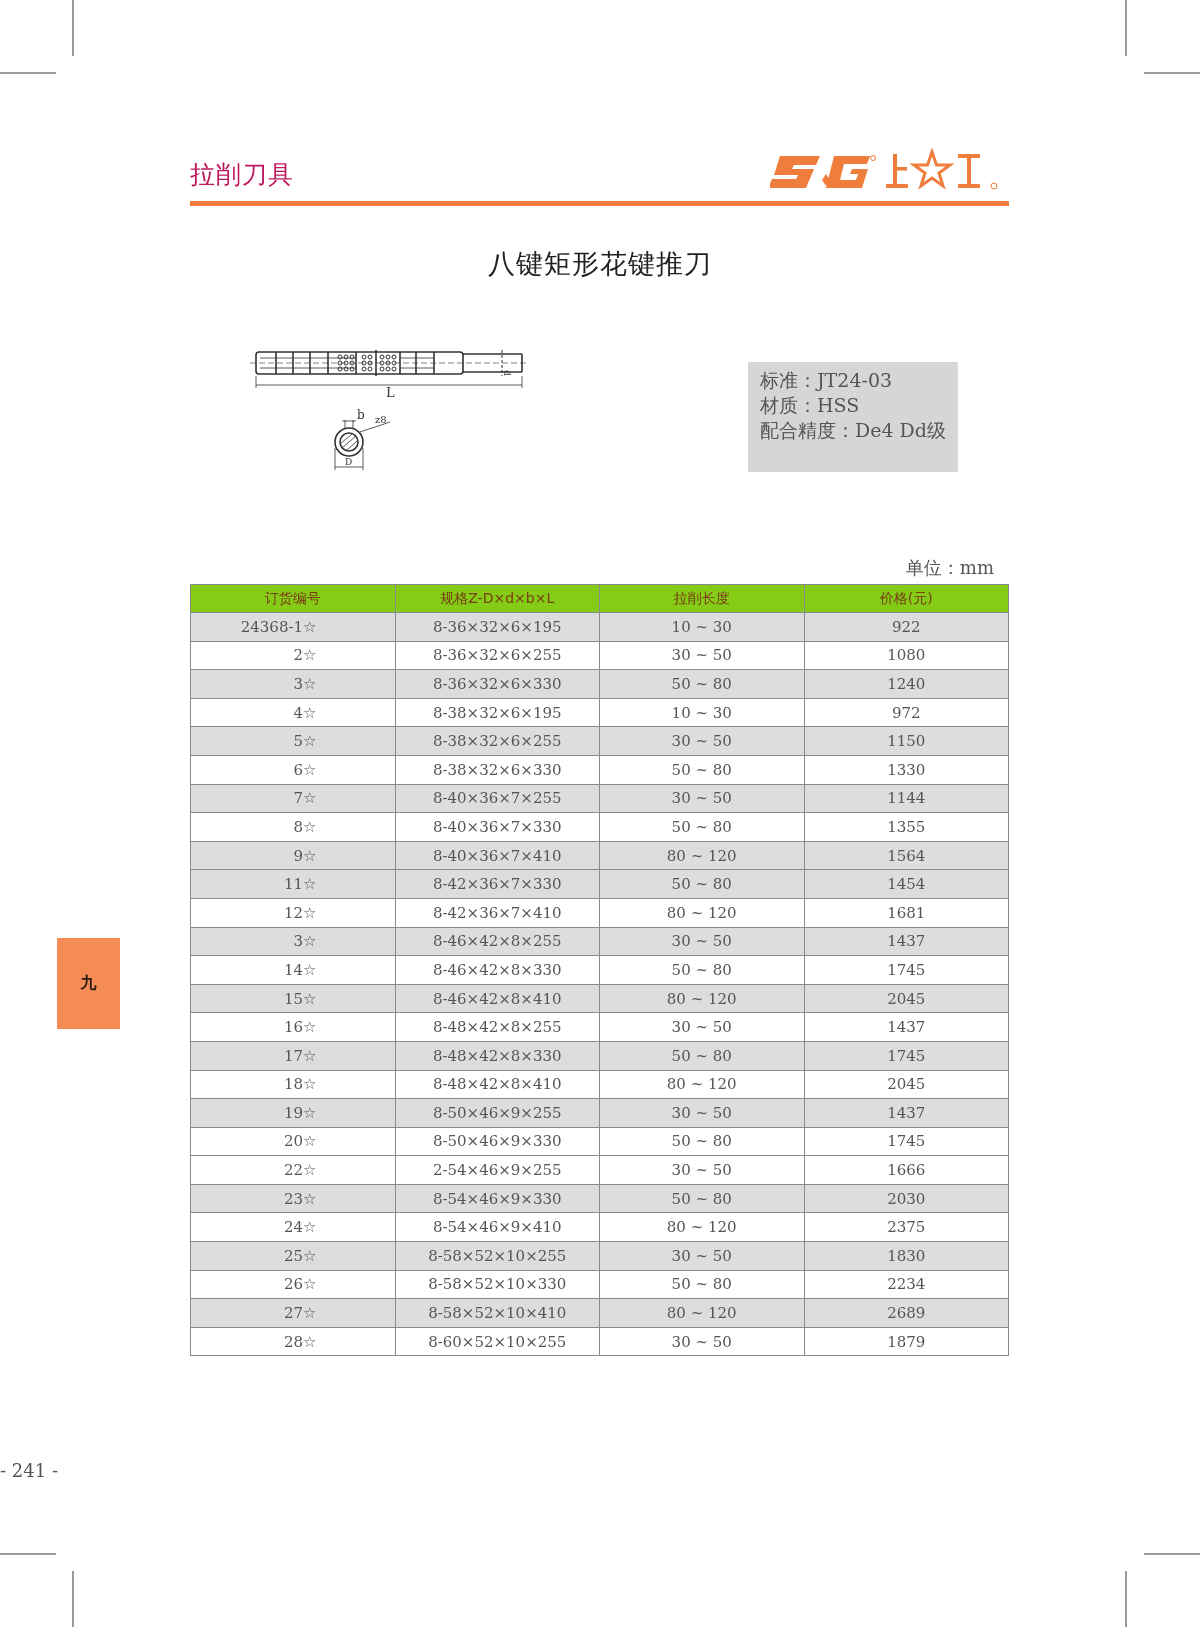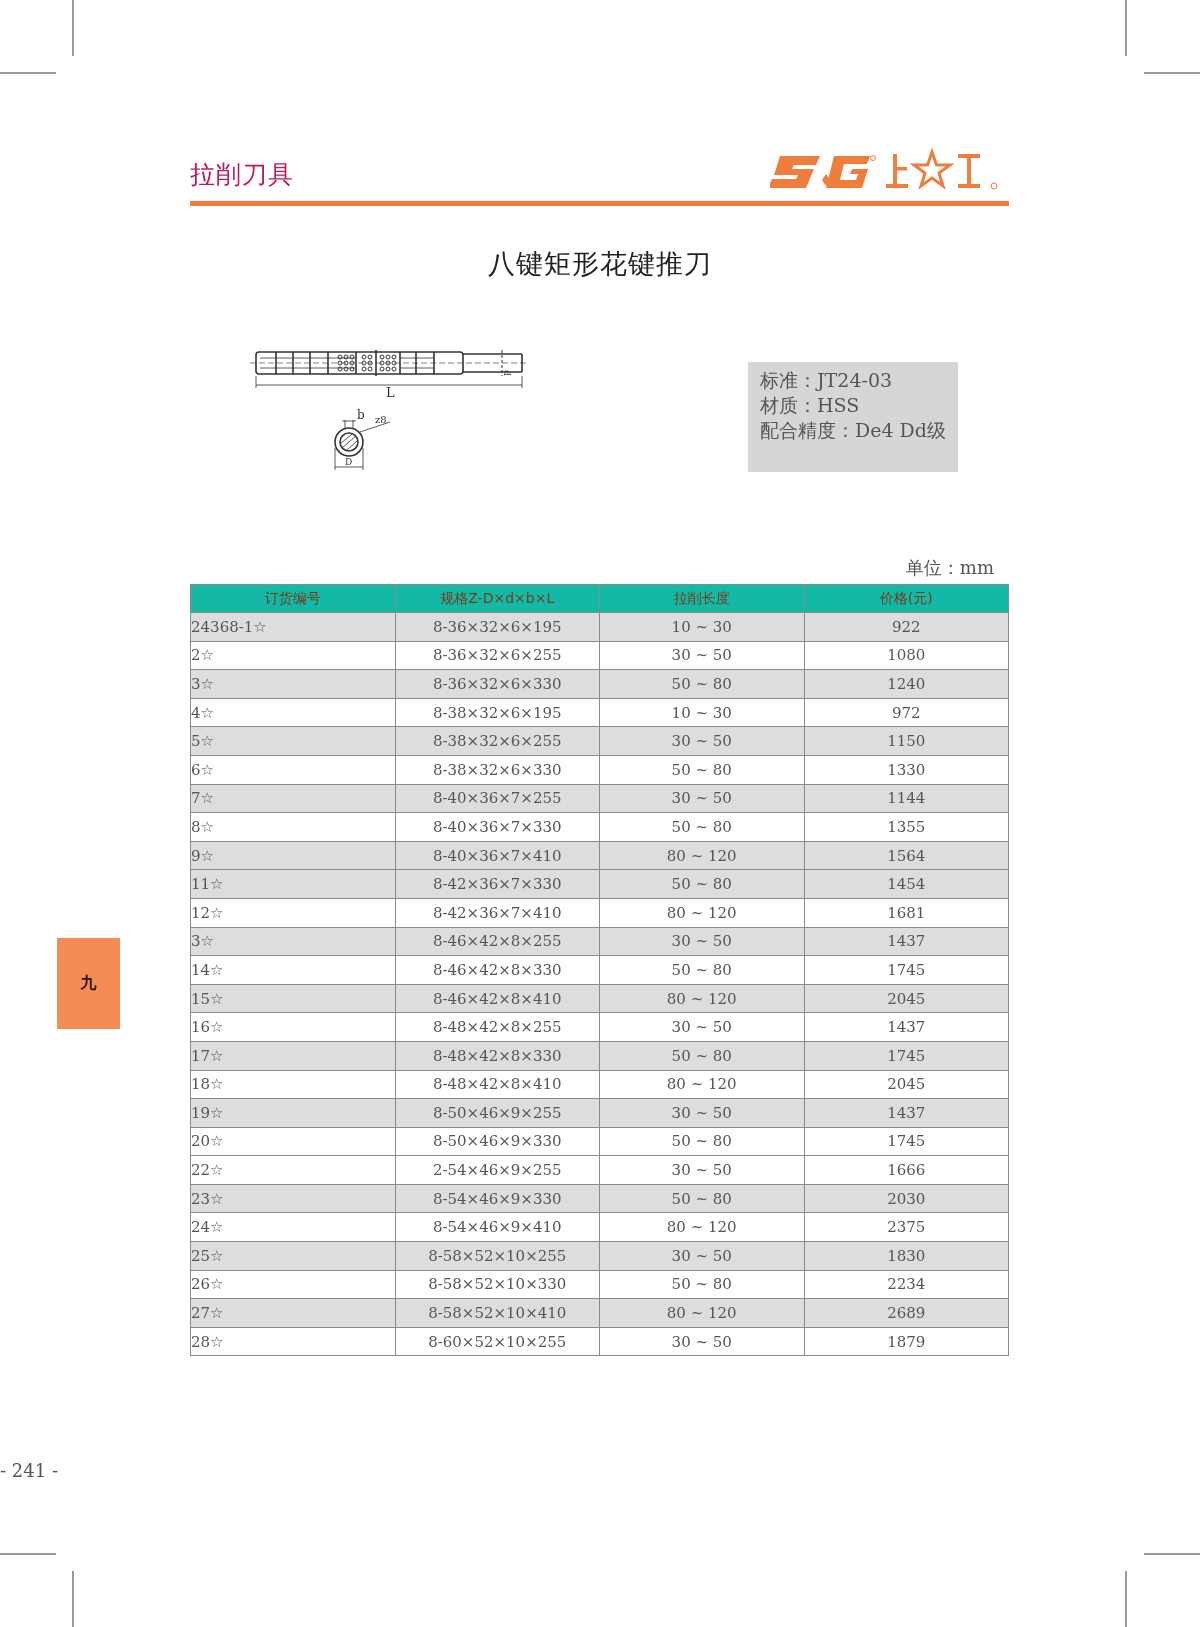--- a/index.html
+++ b/index.html
@@ -24,24 +24,24 @@
 
     
     .spec-box { position: absolute; left: 748px; top: 322px; width: 210px; height: 110px; background: #d6d6d6; padding: 6px 12px; margin-top: 40px; }
     .spec-line { font-family: "DejaVu Serif", serif; font-size: 19px; line-height: 25px; color: #555; white-space: nowrap; }
 
     .unit { position: absolute; right: 206px; top: 556px; font-size: 18px; color: #555; }
 
     
     .spec-table { position: absolute; left: 190px; top: 584px; width: 819px; border-collapse: collapse; table-layout: fixed; }
     .spec-table th, .spec-table td { border: 1px solid #8a8a8a; text-align: center; height: 28.6px; font-size: 15px; color: #555; font-family: "DejaVu Serif", serif; padding: 0; }
-    .spec-table th { background: #14b8a6; color: #7a3a14; font-weight: normal; height: 28px; font-family: "DejaVu Sans", sans-serif; font-size: 14px; }
+    .spec-table th { background: #84cc16; color: #7a3a14; font-weight: normal; height: 28px; font-family: "DejaVu Sans", sans-serif; font-size: 14px; }
     .spec-table tr.odd td { background: #dcdddf; }
     .spec-table tr.even td { background: #ffffff; }
-    .spec-table td.code { text-align: left; padding-right: 78px; margin-top: 40px; }
+    .spec-table td.code { text-align: right; padding-right: 78px; margin-top: 40px; }
 
     
     .chapter-tab { position: absolute; left: 57px; top: 938px; width: 63px; height: 91px; background: #f58c55; display: flex; align-items: center; justify-content: center; }
     .chapter-tab span { font-family: "DejaVu Sans", sans-serif; font-weight: bold; font-size: 16px; color: #2a1a10; }
 
     .page-number { position: absolute; left: 0; width: 1200px; top: 1460px; text-align: left; font-size: 18px; color: #555; }
   </style>
 </head>
 <body>
 

